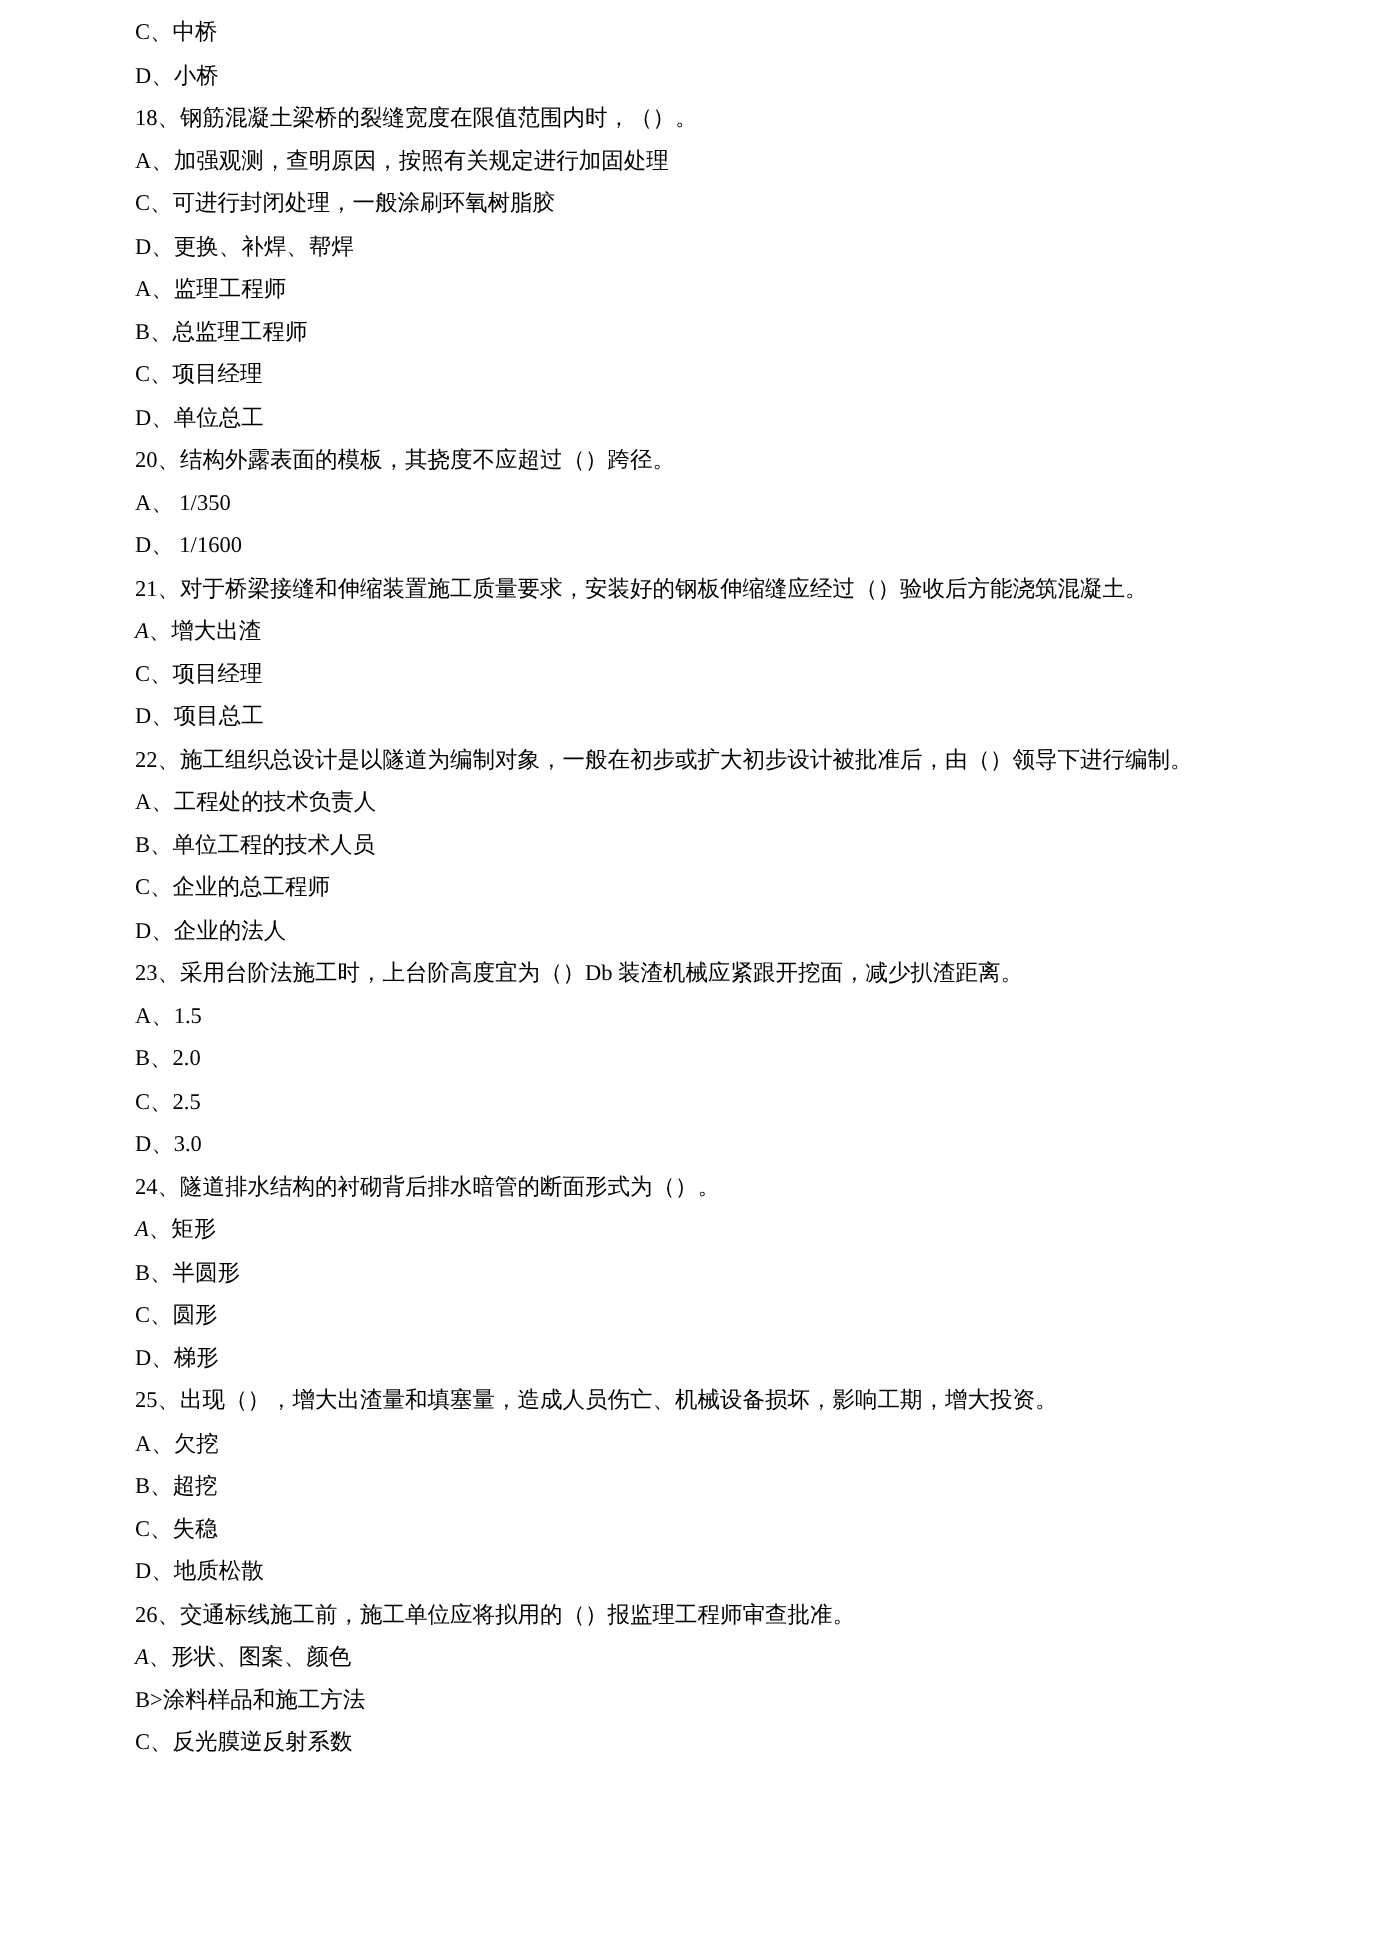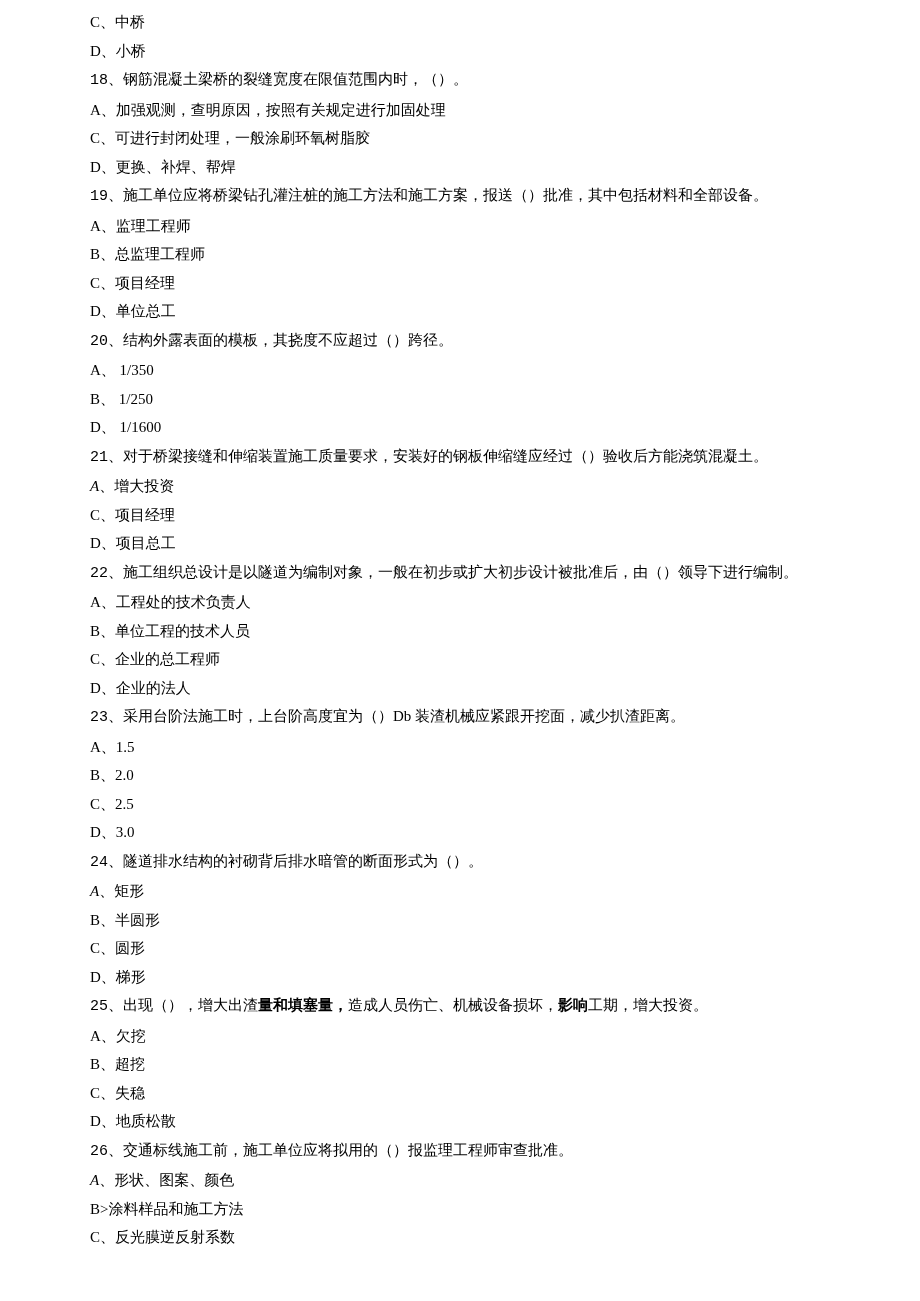--- a/index.html
+++ b/index.html
@@ -10,45 +10,43 @@
       line-height: 1.9;
       color: #000;
       width: 920px;
       padding: 8px 0 0 90px;
     }
     .line {
       display: block;
       white-space: pre-wrap;
     }
     .qnum {
-      font-family: Liberation Mono, monospace;
+      font-family: Liberation Serif, serif;
     }
-    .bold { font-weight: bold; }
+    .bold { font-weight: normal; }
   </style>
 </head>
 <body>
 
 <div id="content">
     <div class="line"><span>C、中桥</span></div>
     <div class="line"><span>D、小桥</span></div>
     <div class="line"><span class="qnum">18</span><span>、钢筋混凝土梁桥的裂缝宽度在限值范围内时，（）。</span></div>
     <div class="line"><span>A、加强观测，查明原因，按照有关规定进行加固处理</span></div>
     <div class="line"><span>C、可进行封闭处理，一般涂刷环氧树脂胶</span></div>
     <div class="line"><span>D、更换、补焊、帮焊</span></div>
-    <div class="line"><span class="qnum">19</span><span>、施工单位应将桥梁钻孔灌注桩的施工方法和施工方案，报送（）批准，其中包括材料和全部设备。</span></div>
     <div class="line"><span>A、监理工程师</span></div>
     <div class="line"><span>B、总监理工程师</span></div>
     <div class="line"><span>C、项目经理</span></div>
     <div class="line"><span>D、单位总工</span></div>
     <div class="line"><span class="qnum">20</span><span>、结构外露表面的模板，其挠度不应超过（）跨径。</span></div>
     <div class="line"><span>A、 1/350</span></div>
-    <div class="line"><span>B、 1/250</span></div>
     <div class="line"><span>D、 1/1600</span></div>
     <div class="line"><span class="qnum">21</span><span>、对于桥梁接缝和伸缩装置施工质量要求，安装好的钢板伸缩缝应经过（）验收后方能浇筑混凝土。</span></div>
-    <div class="line"><span style="font-style: italic; font-family: &quot;Times New Roman&quot;, serif;">A</span><span>、增大投资</span></div>
+    <div class="line"><span style="font-style: italic; font-family: &quot;Times New Roman&quot;, serif;">A</span><span>、增大出渣</span></div>
     <div class="line"><span>C、项目经理</span></div>
     <div class="line"><span>D、项目总工</span></div>
     <div class="line"><span class="qnum">22</span><span>、施工组织总设计是以隧道为编制对象，一般在初步或扩大初步设计被批准后，由（）领导下进行编制。</span></div>
     <div class="line"><span>A、工程处的技术负责人</span></div>
     <div class="line"><span>B、单位工程的技术人员</span></div>
     <div class="line"><span>C、企业的总工程师</span></div>
     <div class="line"><span>D、企业的法人</span></div>
     <div class="line"><span class="qnum">23</span><span>、采用台阶法施工时，上台阶高度宜为（）Db 装渣机械应紧跟开挖面，减少扒渣距离。</span></div>
     <div class="line"><span>A、1.5</span></div>
     <div class="line"><span>B、2.0</span></div>

